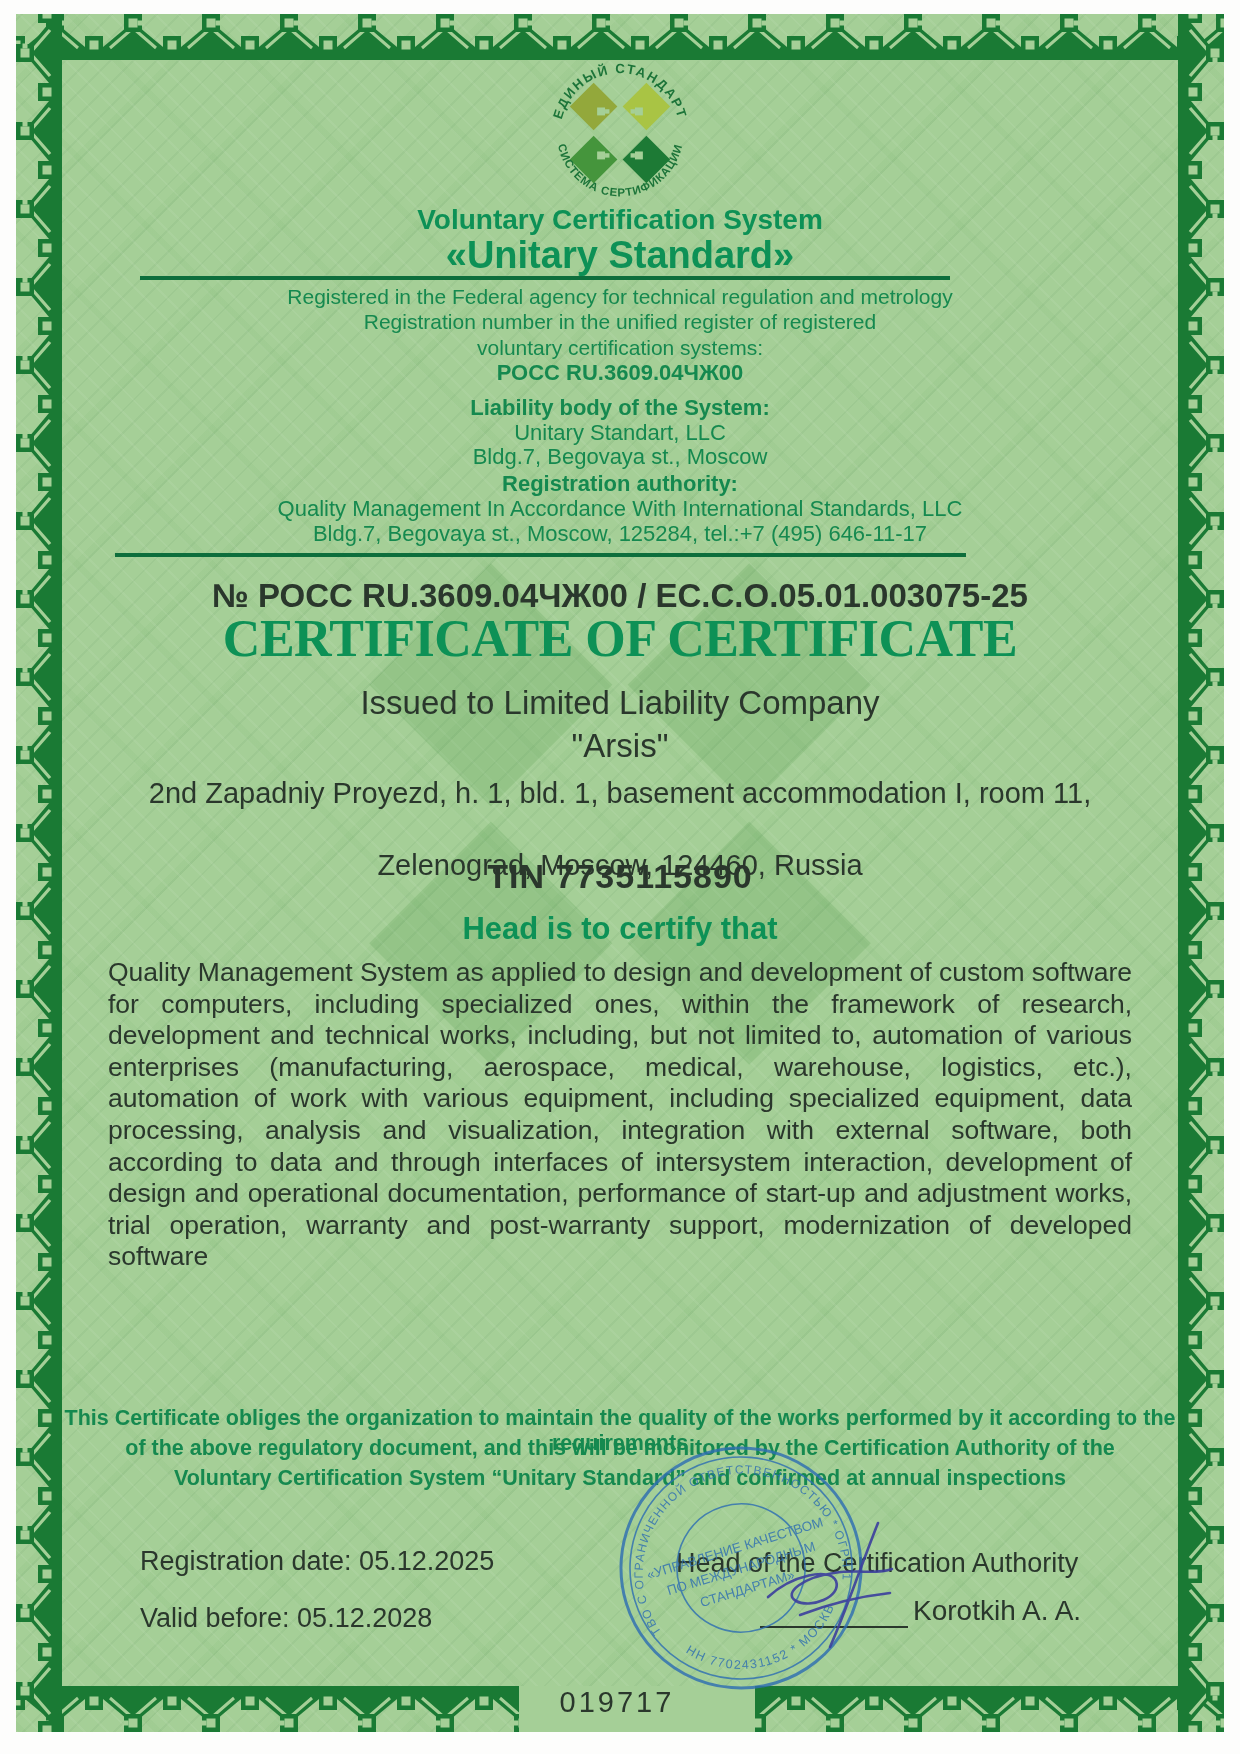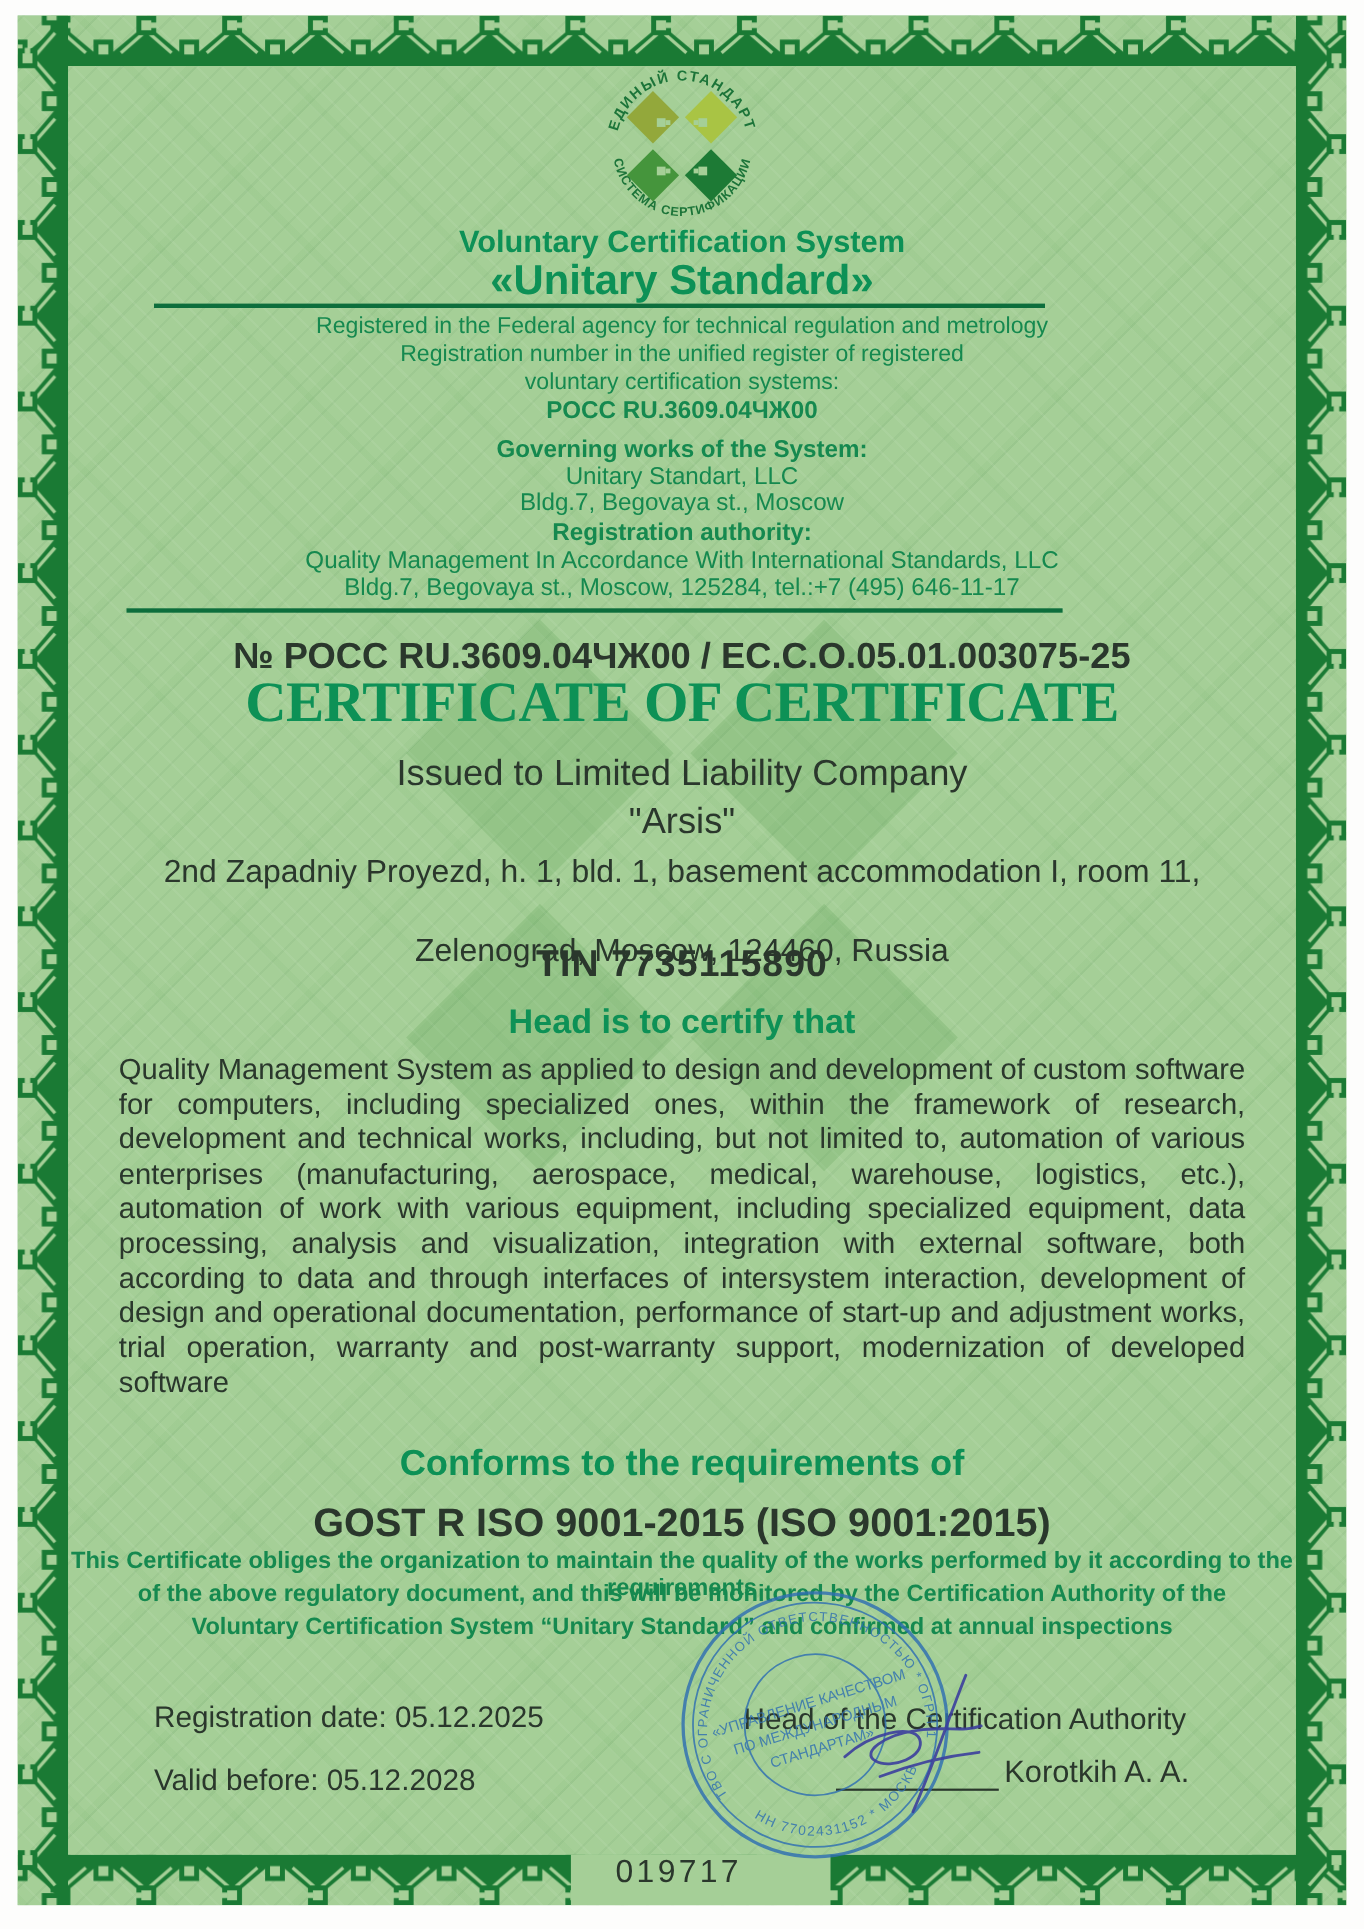--- a/index.html
+++ b/index.html
@@ -125,43 +125,41 @@
 
     <div class="mc green-h z4" style="top:190px;font-size:28px;font-weight:600">Voluntary Certification System</div>
     <div class="mc green-h z4" style="top:220px;font-size:38px;font-weight:700">«Unitary Standard»</div>
     <div class="rule z4" style="left:124px;top:262px;width:810px"></div>
 
     <div class="mc green-t z4" style="top:271px;font-size:21px">Registered in the Federal agency for technical regulation and metrology</div>
     <div class="mc green-t z4" style="top:296px;font-size:21px">Registration number in the unified register of registered</div>
     <div class="mc green-t z4" style="top:322px;font-size:21px">voluntary certification systems:</div>
     <div class="mc green-t z4" style="top:346px;font-size:22px;font-weight:700">РОСС RU.3609.04ЧЖ00</div>
 
-    <div class="mc green-t z4" style="top:381px;font-size:22px;font-weight:700">Governing works of the System:</div>
+    <div class="mc green-t z4" style="top:381px;font-size:22px;font-weight:700">Liability body of the System:</div>
     <div class="mc green-t z4" style="top:406px;font-size:22px">Unitary Standart, LLC</div>
     <div class="mc green-t z4" style="top:430px;font-size:22px">Bldg.7, Begovaya st., Moscow</div>
 
     <div class="mc green-t z4" style="top:457px;font-size:22px;font-weight:700">Registration authority:</div>
     <div class="mc green-t z4" style="top:482px;font-size:22px">Quality Management In Accordance With International Standards, LLC</div>
     <div class="mc green-t z4" style="top:507px;font-size:22px">Bldg.7, Begovaya st., Moscow, 125284, tel.:+7 (495) 646-11-17</div>
 
     <div class="rule z4" style="left:99px;top:539px;width:851px"></div>
 
     <div class="mc ink z4" style="top:563px;font-size:33px;font-weight:600">№ РОСС RU.3609.04ЧЖ00 / EC.C.O.05.01.003075-25</div>
     <div class="mc green-h serif z4" style="top:595px;font-size:52px;font-weight:700;letter-spacing:-0.5px">CERTIFICATE OF CERTIFICATE</div>
     <div class="mc ink z4" style="top:670px;font-size:33px">Issued to Limited Liability Company</div>
     <div class="mc ink z4" style="top:713px;font-size:33px">"Arsis"</div>
     <div class="mc ink z4" style="top:763px;font-size:29px">2nd Zapadniy Proyezd, h. 1, bld. 1, basement accommodation I, room 11,</div>
     <div class="mc ink z4" style="top:835px;font-size:29px">Zelenograd, Moscow, 124460, Russia</div>
     <div class="mc ink z4" style="top:843px;font-size:34px;font-weight:600;letter-spacing:1px">TIN 7735115890</div>
     <div class="mc green-h z4" style="top:897px;font-size:31px;font-weight:600">Head is to certify that</div>
 
     <div class="abs ink z4" style="left:92px;top:943px;width:1024px;font-size:26.5px;line-height:31.6px;text-align:justify">Quality Management System as applied to design and development of custom software for computers, including specialized ones, within the framework of research, development and technical works, including, but not limited to, automation of various enterprises (manufacturing, aerospace, medical, warehouse, logistics, etc.), automation of work with various equipment, including specialized equipment, data processing, analysis and visualization, integration with external software, both according to data and through interfaces of intersystem interaction, development of design and operational documentation, performance of start-up and adjustment works, trial operation, warranty and post-warranty support, modernization of developed software</div>
 
-    <div class="mc green-h z4" style="top:1297px;font-size:33px;font-weight:600">Conforms to the requirements of</div>
-    <div class="mc ink z4" style="top:1349px;font-size:36px;font-weight:700">GOST R ISO 9001-2015 (ISO 9001:2015)</div>
 
     <div class="mc green-t z4" style="top:1422px;font-size:21.5px;font-weight:600">of the above regulatory document, and this will be monitored by the Certification Authority of the</div>
     <div class="mc green-t z4" style="top:1392px;font-size:21.5px;font-weight:600">This Certificate obliges the organization to maintain the quality of the works performed by it according to the requirements</div>
     <div class="mc green-t z4" style="top:1452px;font-size:21.5px;font-weight:600">Voluntary Certification System “Unitary Standard” and confirmed at annual inspections</div>
 
     <div class="abs ink z4" style="left:124px;top:1532px;font-size:27px">Registration date: 05.12.2025</div>
     <div class="abs ink z4" style="left:124px;top:1589px;font-size:27px">Valid before: 05.12.2028</div>
 
     <div class="abs ink z4" style="left:660px;top:1534px;font-size:27px">Head of the Certification Authority</div>
     <div class="abs z4" style="left:744px;top:1612px;width:148px;height:2px;background:var(--ink)"></div>

